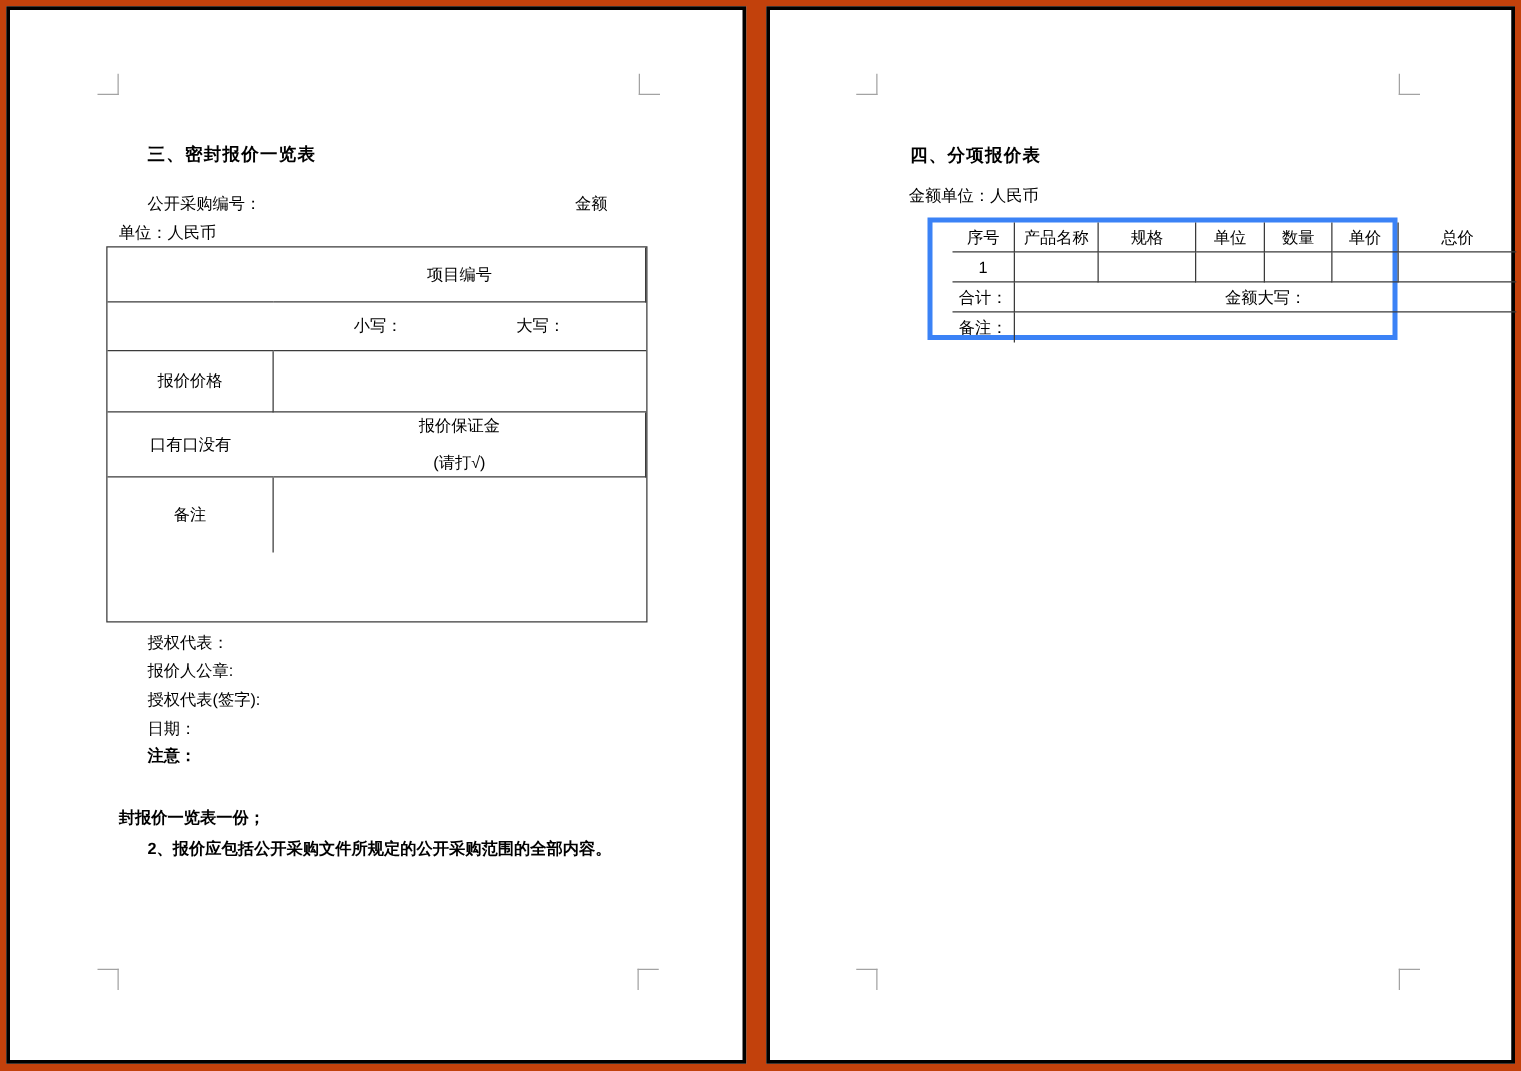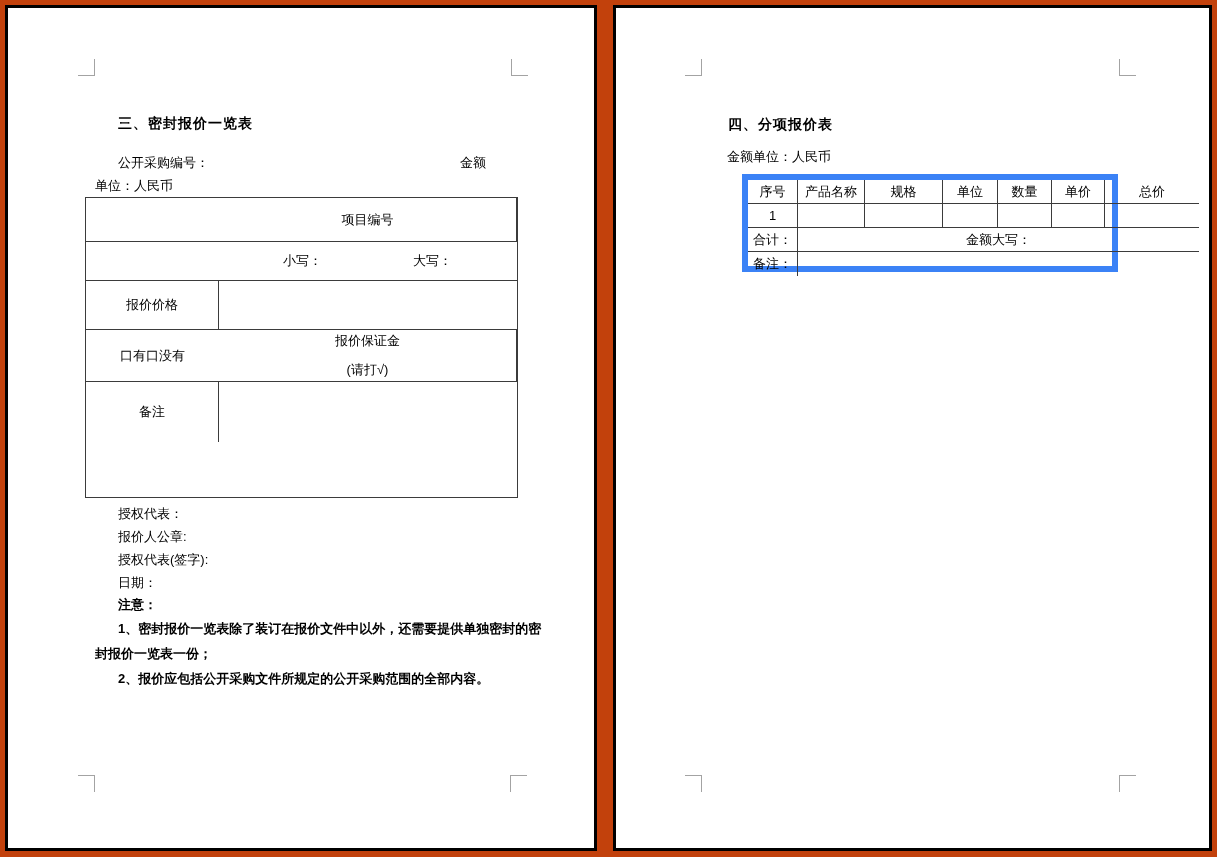--- a/index.html
+++ b/index.html
@@ -29,21 +29,21 @@
         font-size:13px; line-height:16px; position:relative; }
   .t1 .cell.last-col { border-right:none; }
   .t1 .cell.last-row { border-bottom:none; }
   .t1 .cell .pos-a { position:absolute; left:64px; }
   .t1 .cell .pos-b { position:absolute; left:194px; }
   .t1 .two-line { flex-direction:column; gap:13px; }
   
   .t2 { position:absolute; left:126px; top:166px; width:376px; height:98px;
         display:grid; grid-template-columns:50px 67px 78px 55px 54px 53px 94px;
         grid-template-rows:24px 24px 24px 24px;
-        border:6px solid #3b82f6; background:#fff; }
+        border:4px solid #3b82f6; background:#fff;padding-left:16px; }
   .t2 .cell { border-right:1px solid #3B3B3B; border-bottom:1px solid #3B3B3B;
         display:flex; align-items:center; justify-content:center;
         font-size:13px; line-height:16px; }
   .t2 .cell.last-col { border-right:none; }
   .t2 .cell.last-row { border-bottom:none; }
   .t2 .merged { grid-column:2 / 8; }
 </style>
 </head>
 <body>
 
@@ -85,21 +85,20 @@
       <div class="cell last-row">备注</div>
       <div class="cell last-col last-row"></div>
     </div>
 
     <div class="abs txt" style="left:110px; top:498px;">授权代表：</div>
     <div class="abs txt" style="left:110px; top:521px;">报价人公章:</div>
     <div class="abs txt" style="left:110px; top:544px;">授权代表(签字):</div>
     <div class="abs txt" style="left:110px; top:567px;">日期：</div>
 
     <div class="abs txt bold" style="left:110px; top:589px;">注意：</div>
-    <div class="abs txt bold" style="left:110px; top:613px;">1、密封报价一览表除了装订在报价文件中以外，还需要提供单独密封的密</div>
     <div class="abs txt bold" style="left:87px; top:638px;">封报价一览表一份；</div>
     <div class="abs txt bold" style="left:110px; top:663px;">2、报价应包括公开采购文件所规定的公开采购范围的全部内容。</div>
   </div>
 
   <div class="page" id="page2">
     <div class="mark tl abs" style="left:69px; top:51px;"></div>
     <div class="mark tr abs" style="left:503px; top:51px;"></div>
     <div class="mark bl abs" style="left:69px; top:767px;"></div>
     <div class="mark br abs" style="left:503px; top:767px;"></div>
 

